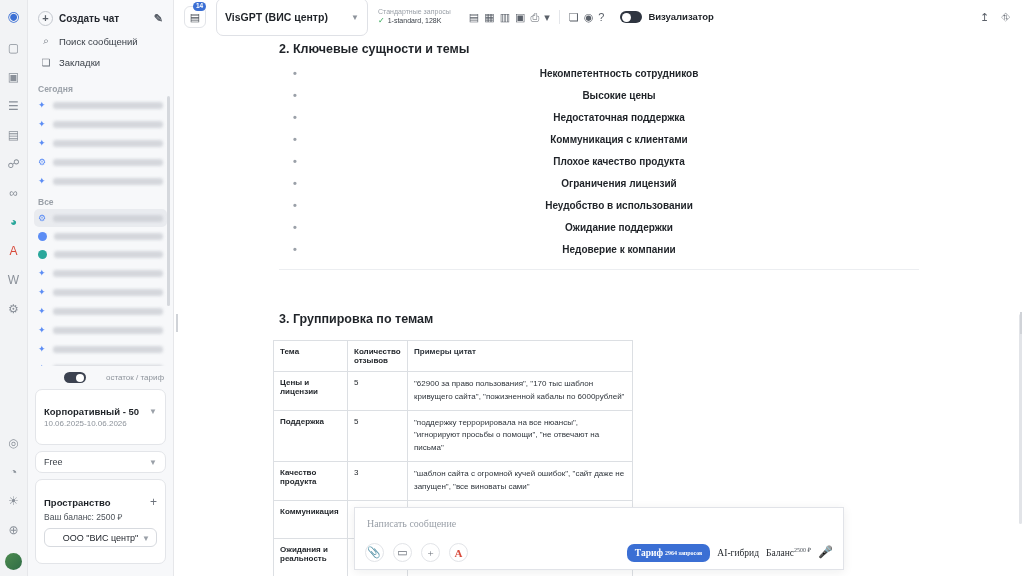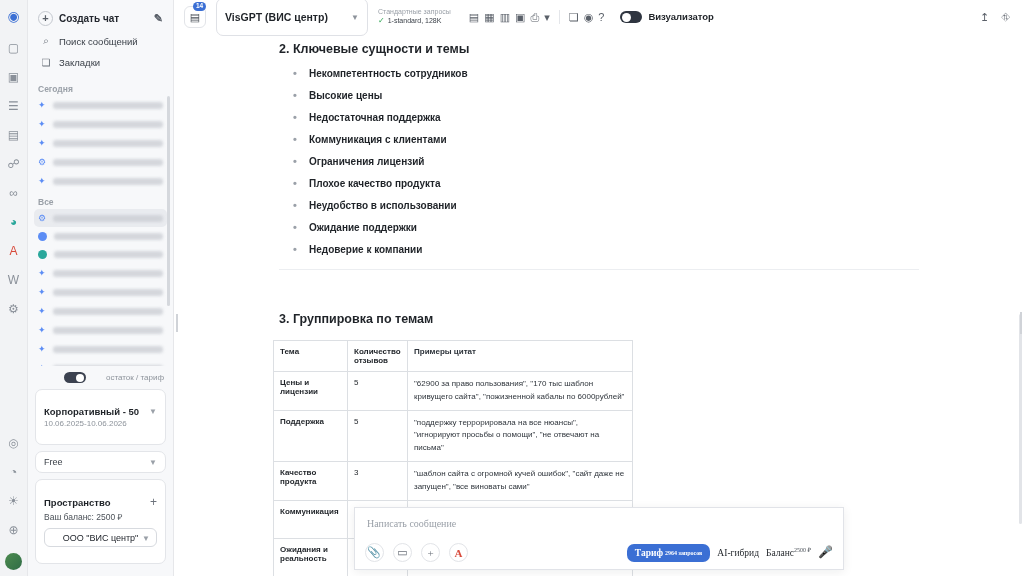--- a/index.html
+++ b/index.html
@@ -169,21 +169,21 @@
   .content {
     flex: 1 1 auto; overflow: hidden; position: relative;
     padding: 0 0 0 0;
   }
   .doc { width: 660px; margin: 0 auto; padding-top: 2px; }
   h2.sec {
     font-size: 12.5px; font-weight: 700; color:#1f2328; margin: 6px 0 12px 0;
     padding-left: 10px;
   }
   h2.sec2 { margin-top: 42px; margin-bottom: 14px; }
-  ul.themes { list-style: none; margin: 0; padding: 0 0 0 24px; }
+  ul.themes { list-style: none; margin: 0; padding: 0 0 0 24px; text-align: center; }
   ul.themes li {
     font-size: 10px; font-weight: 700; color:#1f2328; margin-bottom: 11px;
     position: relative; padding-left: 16px;
   }
   ul.themes li::before {
     content:"•"; position:absolute; left: 0; top: -1px; color:#9aa0a8; font-size: 11px;
   }
   .divider { height:1px; background:#eceef1; margin: 14px 10px 0 10px; }
 
   table.tbl {
@@ -438,22 +438,22 @@
     <div class="content">
       <div class="doc">
 
         <h2 class="sec">2. Ключевые сущности и темы</h2>
 
         <ul class="themes">
           <li>Некомпетентность сотрудников</li>
           <li>Высокие цены</li>
           <li>Недостаточная поддержка</li>
           <li>Коммуникация с клиентами</li>
+          <li>Плохое качество продукта</li>
           <li>Ограничения лицензий</li>
-          <li>Плохое качество продукта</li>
           <li>Неудобство в использовании</li>
           <li>Ожидание поддержки</li>
           <li>Недоверие к компании</li>
         </ul>
 
         <div class="divider"></div>
 
         <h2 class="sec sec2">3. Группировка по темам</h2>
 
         <table class="tbl">

